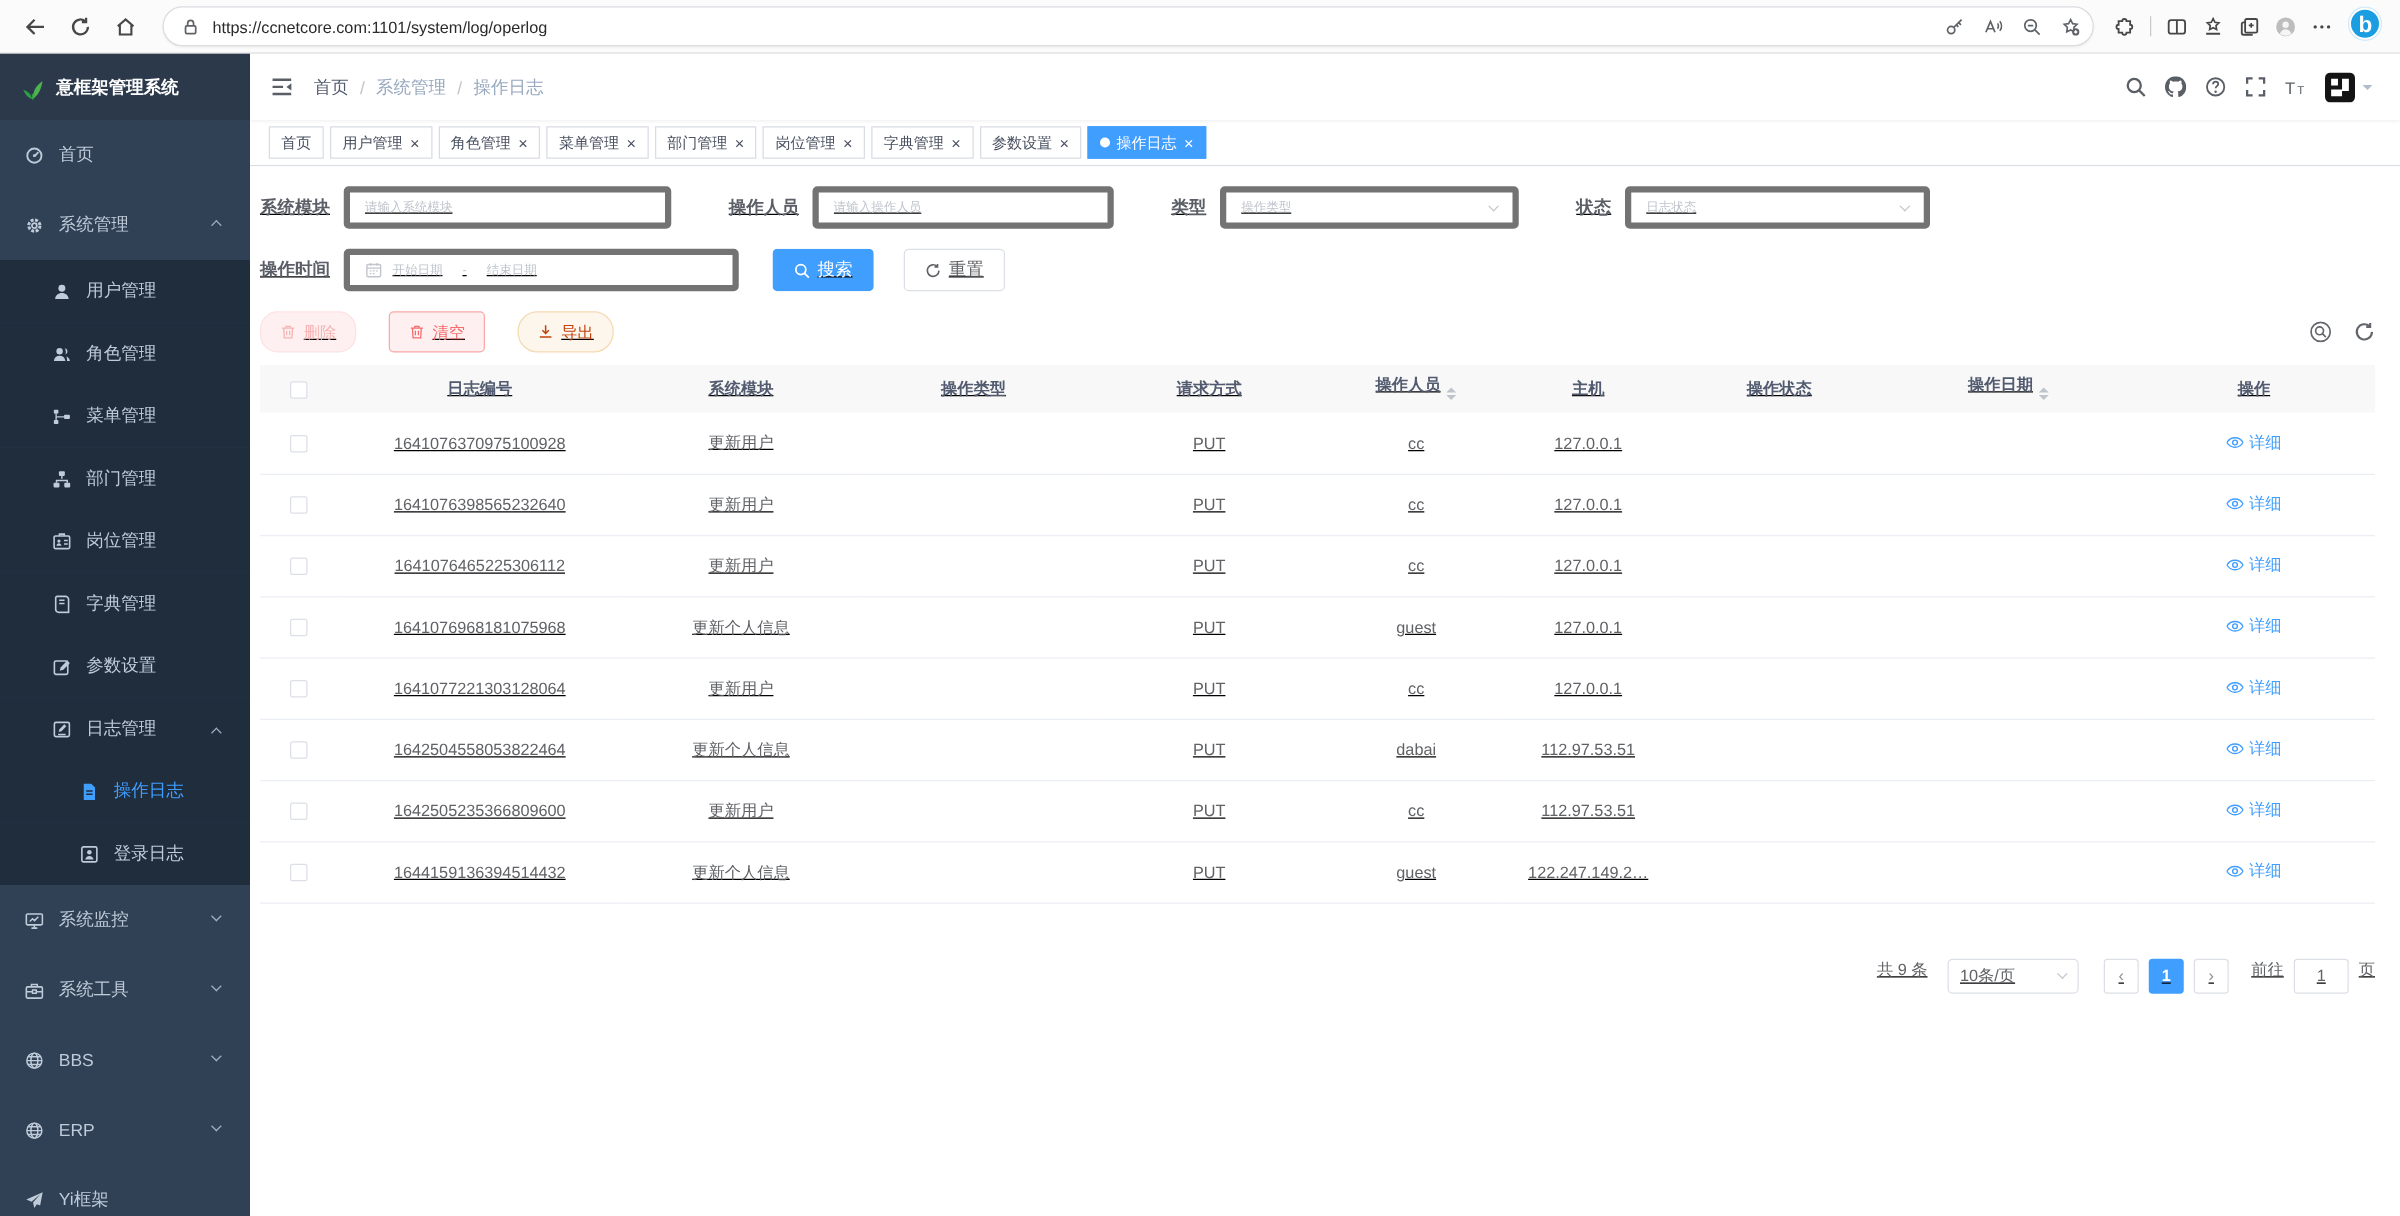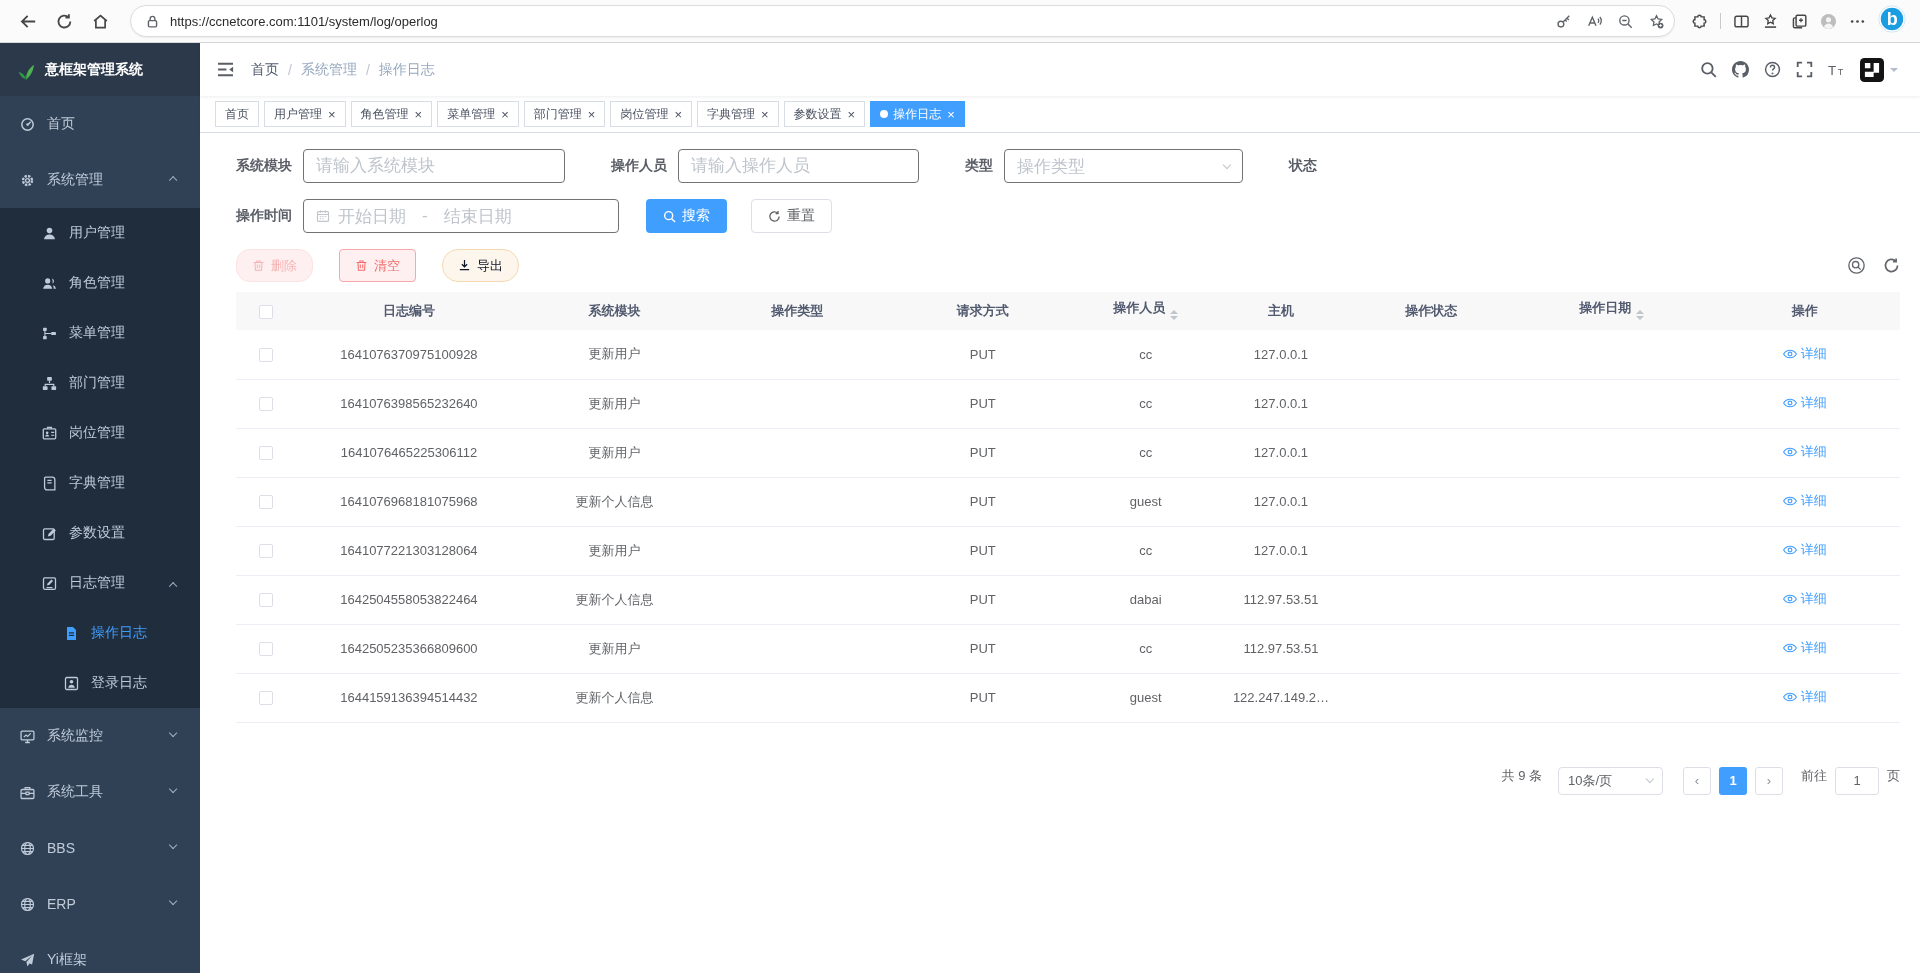--- a/index.html
+++ b/index.html
@@ -51,42 +51,42 @@
   .caret-down { width:0; height:0; border:4px solid transparent; border-top-color:#b4bccc; margin-top:4px; }
 
   
   .tags { height:37px; display:flex; align-items:center; padding-left:15px; gap:5px; border-bottom:1px solid #d8dce5; background:#fff; box-shadow:0 1px 3px rgba(0,0,0,.04); }
   .tag { height:26px; display:inline-flex; align-items:center; gap:5px; border:1px solid #d8dce5; background:#fff; color:#495060; font-size:12px; padding:0 9px; cursor:pointer; white-space:nowrap; }
   .tag.active { background:#409EFF; border-color:#409EFF; color:#fff; }
   .tag .dot { width:8px; height:8px; border-radius:50%; background:#fff; }
   .tag .close { font-size:13px; line-height:1; margin-left:1px; }
 
   
-  .content { flex:1; padding:16px 20px 0 36px; position:relative; background:#fff; }
+  .content { flex:1; padding:16px 20px 0 8px; position:relative; background:#fff;text-decoration:underline; }
   .filter-row { display:flex; align-items:center; margin-bottom:16px; }
   .f-group { display:flex; align-items:center; margin-right:46px; }
   .f-label { font-size:14px; color:#5a5e66; font-weight:600; margin-right:11px; white-space:nowrap; }
-  .f-input, .f-select, .f-date { height:34px; border:1px solid #737373; border-radius:4px; background:#fff; font-size:17px; }
+  .f-input, .f-select, .f-date { height:34px; border:5px solid #737373; border-radius:4px; background:#fff; font-size:10px; }
   input.f-input { padding:0 12px; color:#606266; outline:none; font-family:inherit; }
   input.f-input::placeholder { color:#bfc4cc; }
   .f-select { display:flex; align-items:center; justify-content:space-between; padding:0 12px; color:#bfc4cc; cursor:pointer; }
   .sel-caret { border:solid #c0c4cc; border-width:0 1.3px 1.3px 0; padding:2.4px; transform:rotate(45deg); margin-top:-3px; }
   .f-date { display:flex; align-items:center; padding:0 12px; color:#bfc4cc; gap:8px; }
   .f-date .ic { width:14px; height:14px; color:#c0c4cc; }
   .f-date .sep { flex:0 0 auto; margin:0 8px; color:#bfc4cc; }
   .f-date span { white-space:nowrap; }
 
   .btn { height:34px; border-radius:4px; font-size:14px; display:inline-flex; align-items:center; gap:6px; padding:0 16px; border:1px solid transparent; cursor:pointer; font-family:inherit; background:#fff; }
   .btn .ic { width:13px; height:13px; }
   .btn-primary { background:#409EFF; color:#fff; }
   .btn-default { border-color:#dcdfe6; color:#606266; }
   .btn-sm { height:33px; font-size:13px; padding:0 15px; margin-right:26px; }
   .btn-danger-dis { background:#fef0f0; border-color:#fde2e2; color:#f5b3b3; cursor:not-allowed;border-radius:14px; }
   .btn-danger { background:#fef0f0; border-color:#f9a7a7; color:#f56c6c; }
-  .btn-warning { background:#fdf6ec; border-color:#f5dab1; color:#0f172a;border-radius:16px; }
+  .btn-warning { background:#fdf6ec; border-color:#f5dab1; color:#c2410c;border-radius:16px; }
 
   .toolbar { display:flex; align-items:center; margin-bottom:10px; }
   .toolbar-right { margin-left:auto; display:flex; align-items:center; gap:18px; color:#63666b; }
   .toolbar-right .ic { width:17px; height:17px; cursor:pointer; }
 
   table.grid { width:100%; border-collapse:collapse; table-layout:fixed; font-size:13px; color:#606266; }
   .grid thead th { background:#f8f8f9; height:38px; font-weight:700; color:#515a6e; text-align:center; font-size:13px; }
   .grid tbody td { height:49px; border-bottom:1px solid #ebeef5; text-align:center; overflow:hidden; white-space:nowrap; text-overflow:ellipsis; }
   .checkbox { width:14px; height:14px; border:1px solid #dcdfe6; border-radius:2px; display:inline-block; background:#fff; vertical-align:middle; cursor:pointer; }
   .sort { display:inline-flex; flex-direction:column; margin-left:5px; vertical-align:-2px; }
@@ -514,20 +514,24 @@
         </div>
         <div class="f-group">
           <span class="f-label">类型</span>
           <div class="f-select" style="width:239px">
             <span>操作类型</span>
             <span class="sel-caret"></span>
           </div>
         </div>
         <div class="f-group" style="margin-right:0">
           <span class="f-label">状态</span>
+          <div class="f-select" style="width:244px">
+            <span>日志状态</span>
+            <span class="sel-caret"></span>
+          </div>
         </div>
       </div>
 
       <div class="filter-row">
         <div class="f-group" style="margin-right:27px">
           <span class="f-label">操作时间</span>
           <div class="f-date" style="width:316px">
             <span class="ic">
                 <svg viewBox="0 0 14 14">
                   <rect x="1.5" y="2.6" width="11" height="9.8" rx="1" fill="none" stroke="currentColor" stroke-width="1.1"></rect>

